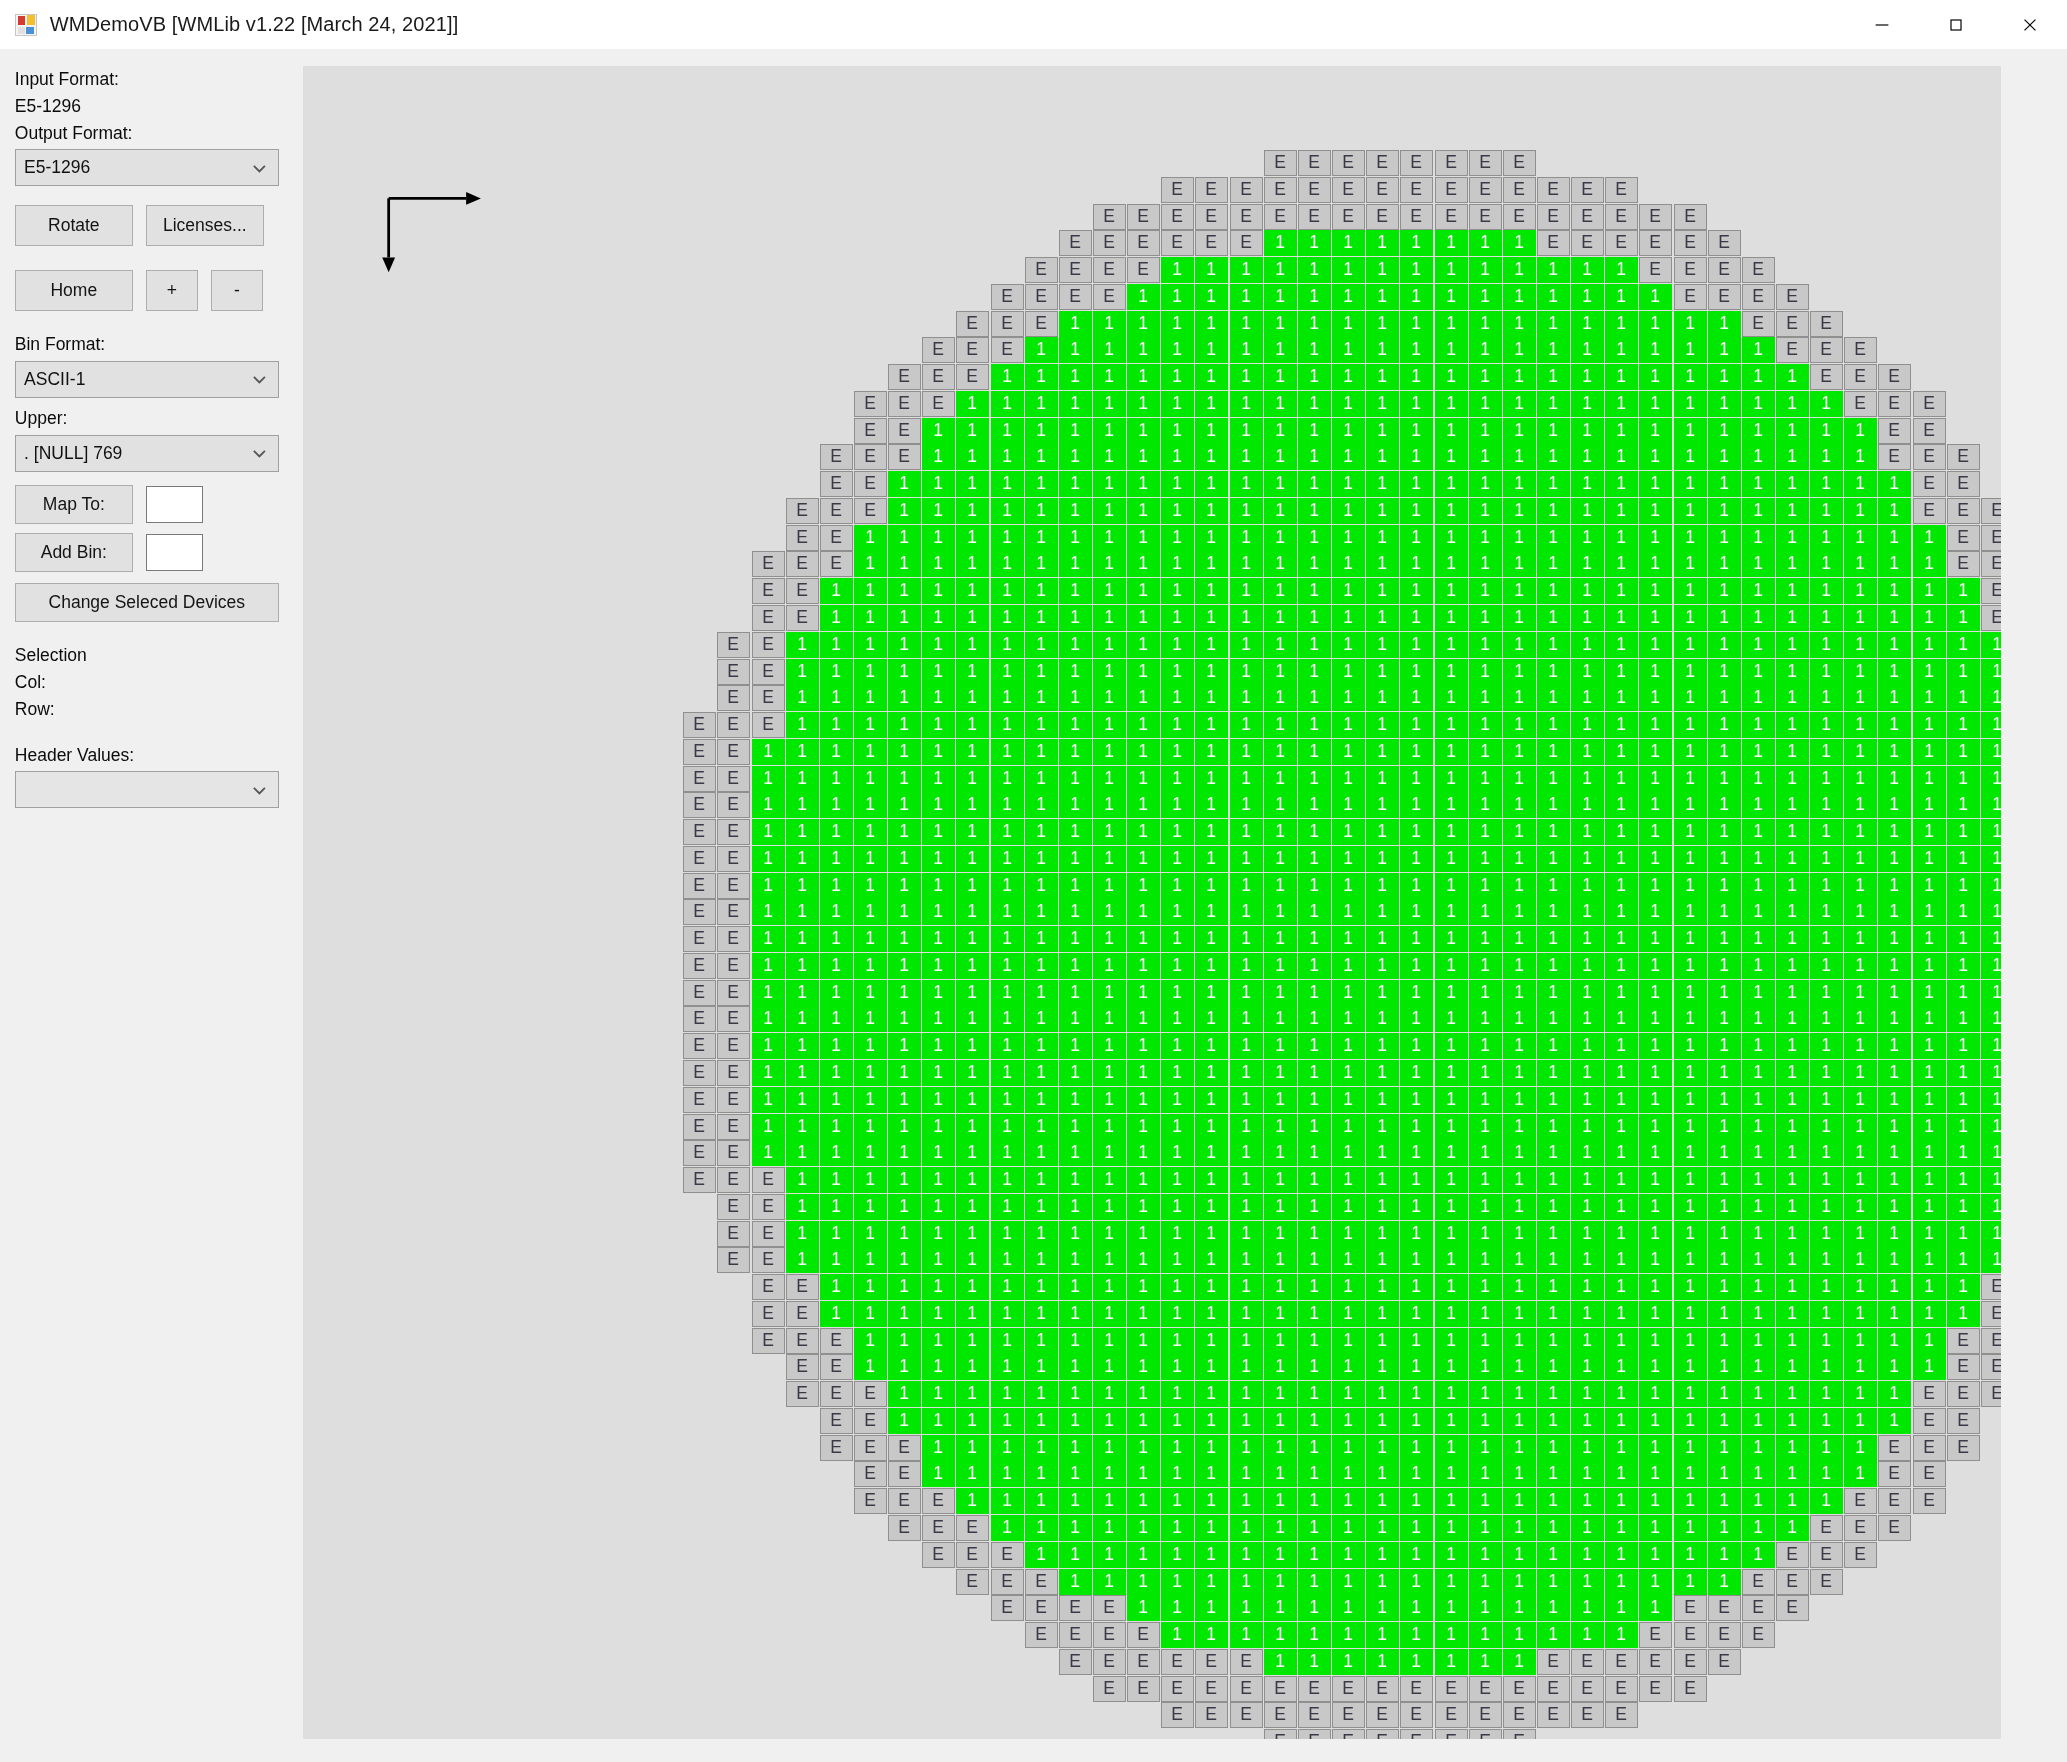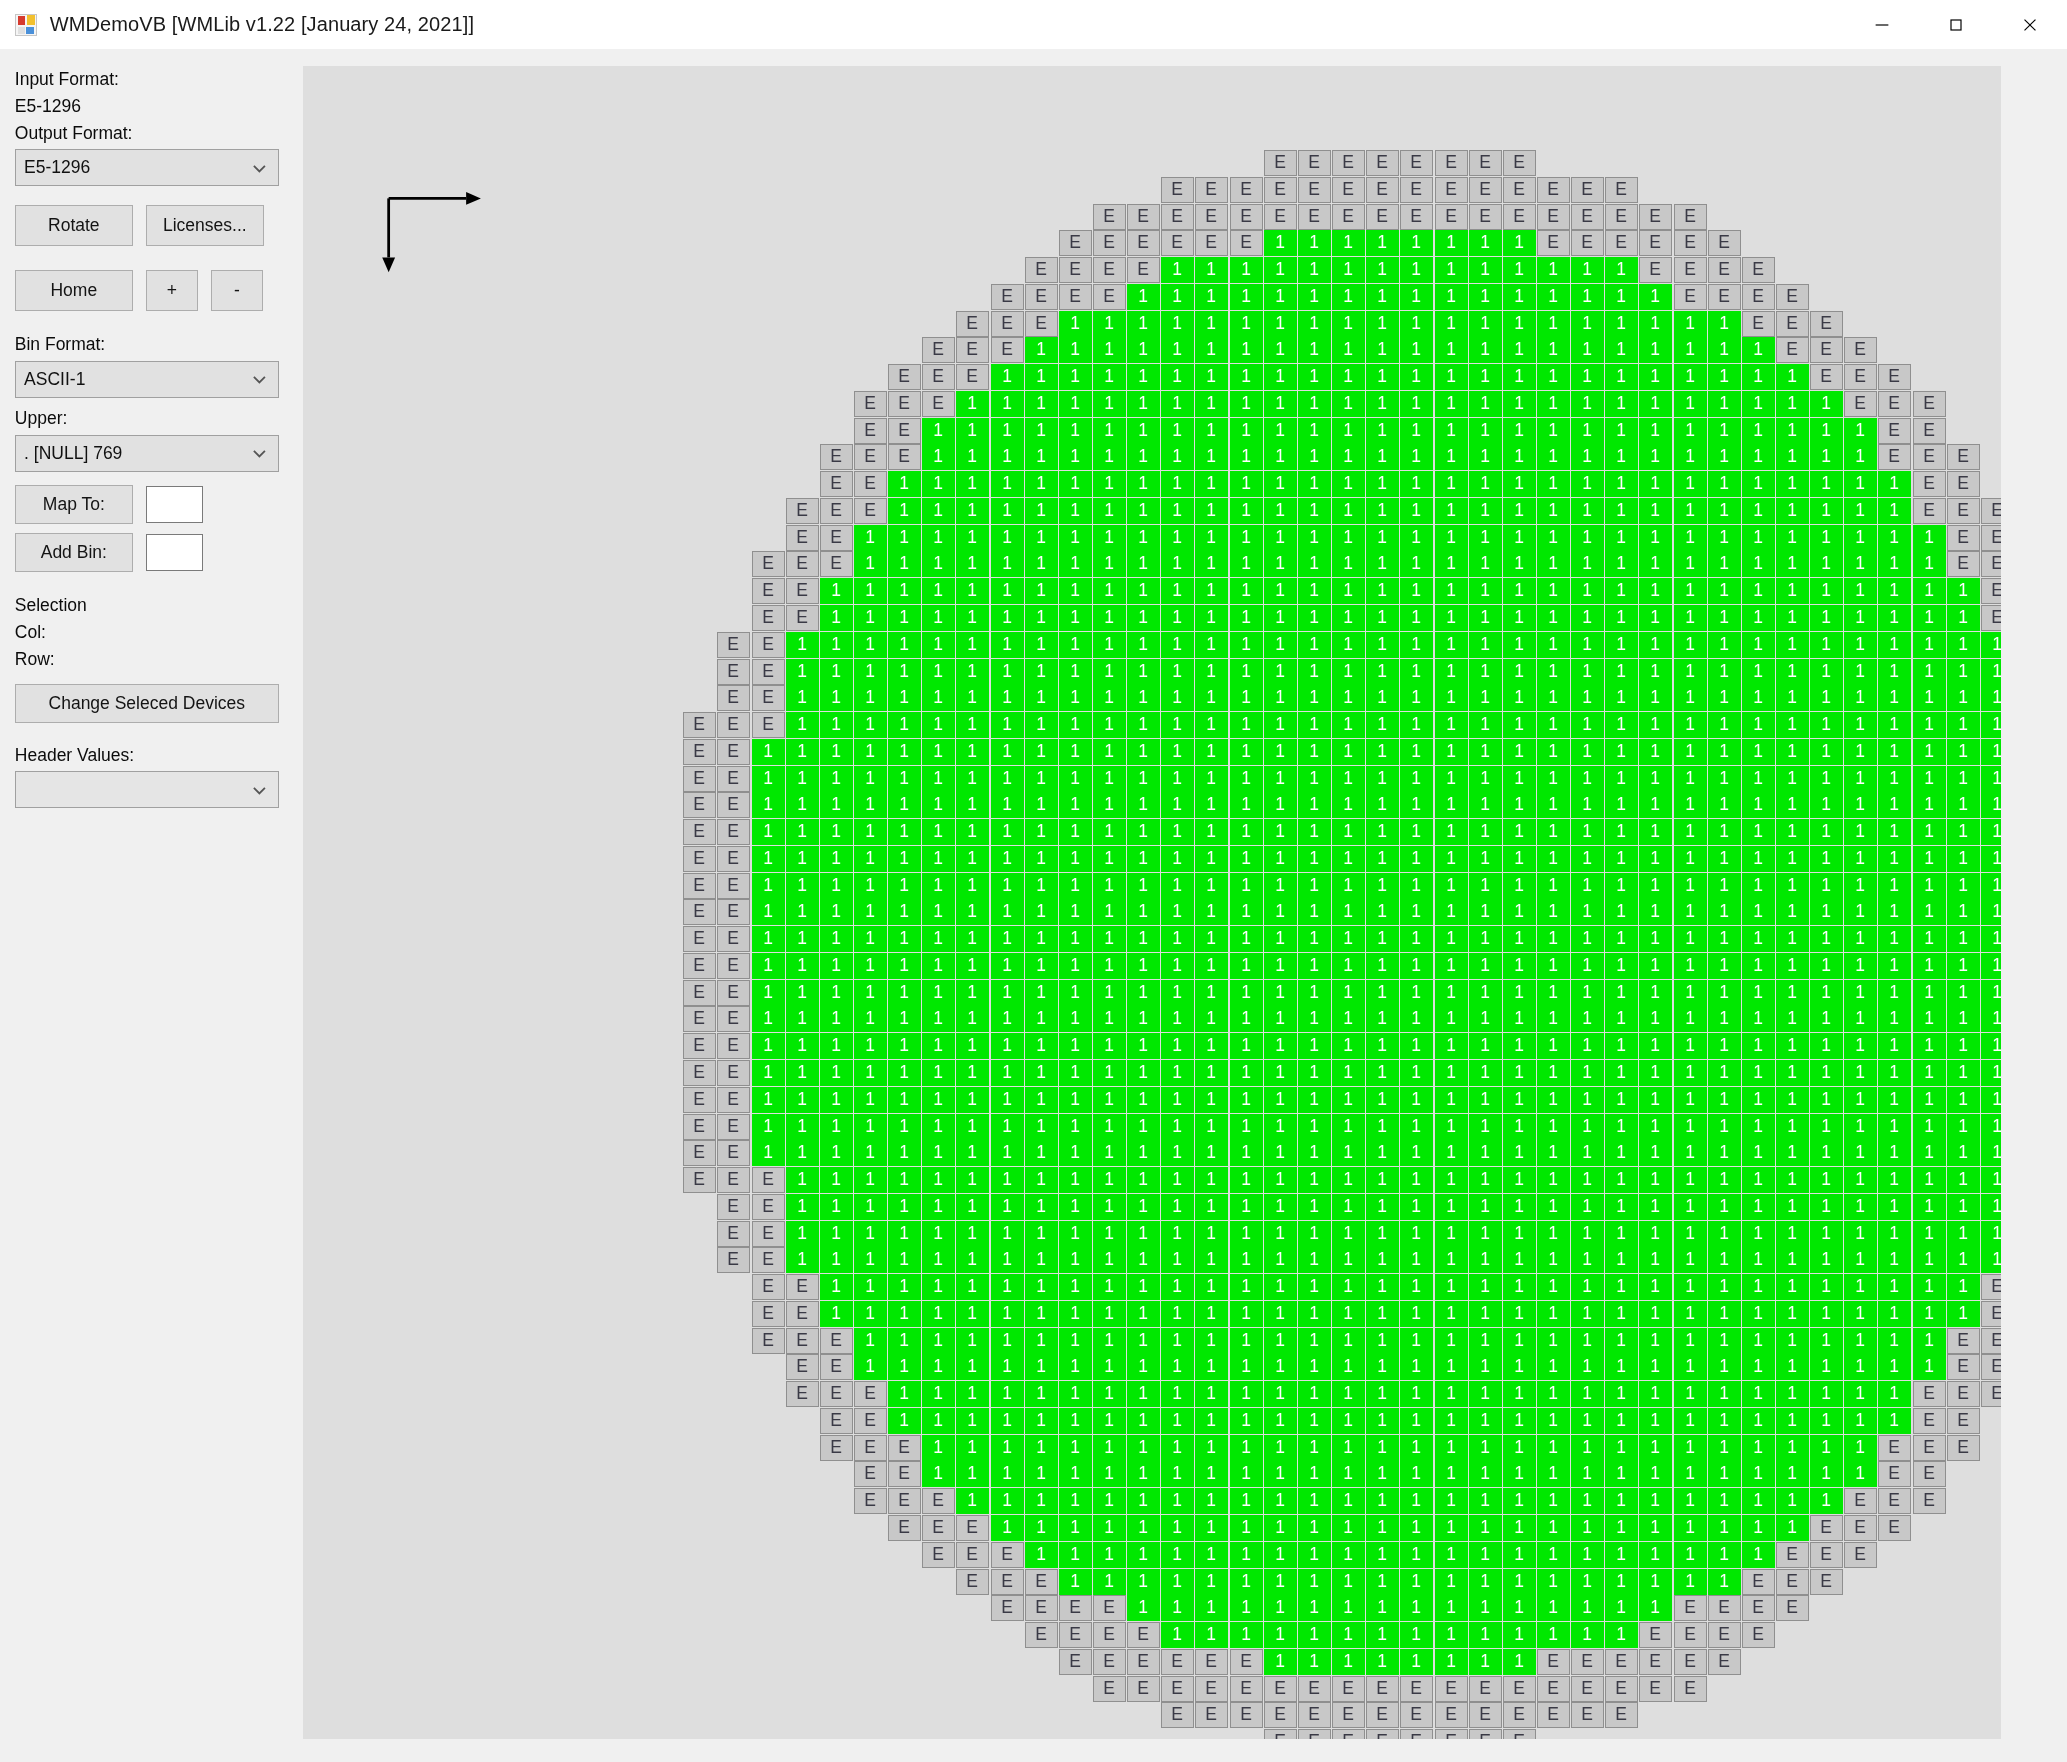--- a/index.html
+++ b/index.html
@@ -208,21 +208,21 @@
 </head>
 <body>
 
 <div class="titlebar">
   <div class="app-icon">
     <i class="sq-red"></i>
       <i class="sq-yel"></i>
       <i class="sq-blu"></i>
       <i class="sq-gry"></i>
   </div>
-  <div class="title-text">WMDemoVB [WMLib v1.22 [January 24, 2021]]</div>
+  <div class="title-text">WMDemoVB [WMLib v1.22 [March 24, 2021]]</div>
   <div class="win-buttons">
     <div class="win-btn">
       <svg width="20" height="20" viewBox="0 0 22 22">
           <line x1="4" y1="11" x2="18" y2="11" stroke="#000" stroke-width="1.3"></line>
         </svg>
     </div>
     <div class="win-btn">
       <svg width="20" height="20" viewBox="0 0 22 22">
           <rect x="5.5" y="5.5" width="11" height="11" fill="none" stroke="#000" stroke-width="1.3"></rect>
         </svg>
@@ -301,28 +301,28 @@
     <div class="pair-row" style="padding-top:13px">
       <div class="btn btn-mapto">Map To:</div>
       <div class="textbox"></div>
     </div>
 
     <div class="pair-row" style="padding-top:9.2px">
       <div class="btn btn-addbin">Add Bin:</div>
       <div class="textbox"></div>
     </div>
 
+    <div class="sb-pad" style="padding-top:11px">
+      <div class="btn btn-change">Change Seleced Devices</div>
+    </div>
+
     <div class="sb-pad" style="padding-top:20px">
       <div class="lbl">Selection</div>
       <div class="lbl">Col:</div>
       <div class="lbl">Row:</div>
-    </div>
-
-    <div class="sb-pad" style="padding-top:11px">
-      <div class="btn btn-change">Change Seleced Devices</div>
     </div>
 
     <div class="sb-pad" style="padding-top:18.5px">
       <div class="lbl">Header Values:</div>
     </div>
     <div class="sb-pad" style="padding-top:2.8px">
       <div class="combo empty-combo">
         <span class="cval"></span>
         <span class="chev">
           <svg width="14.8" height="9.2" viewBox="0 0 16 10">

